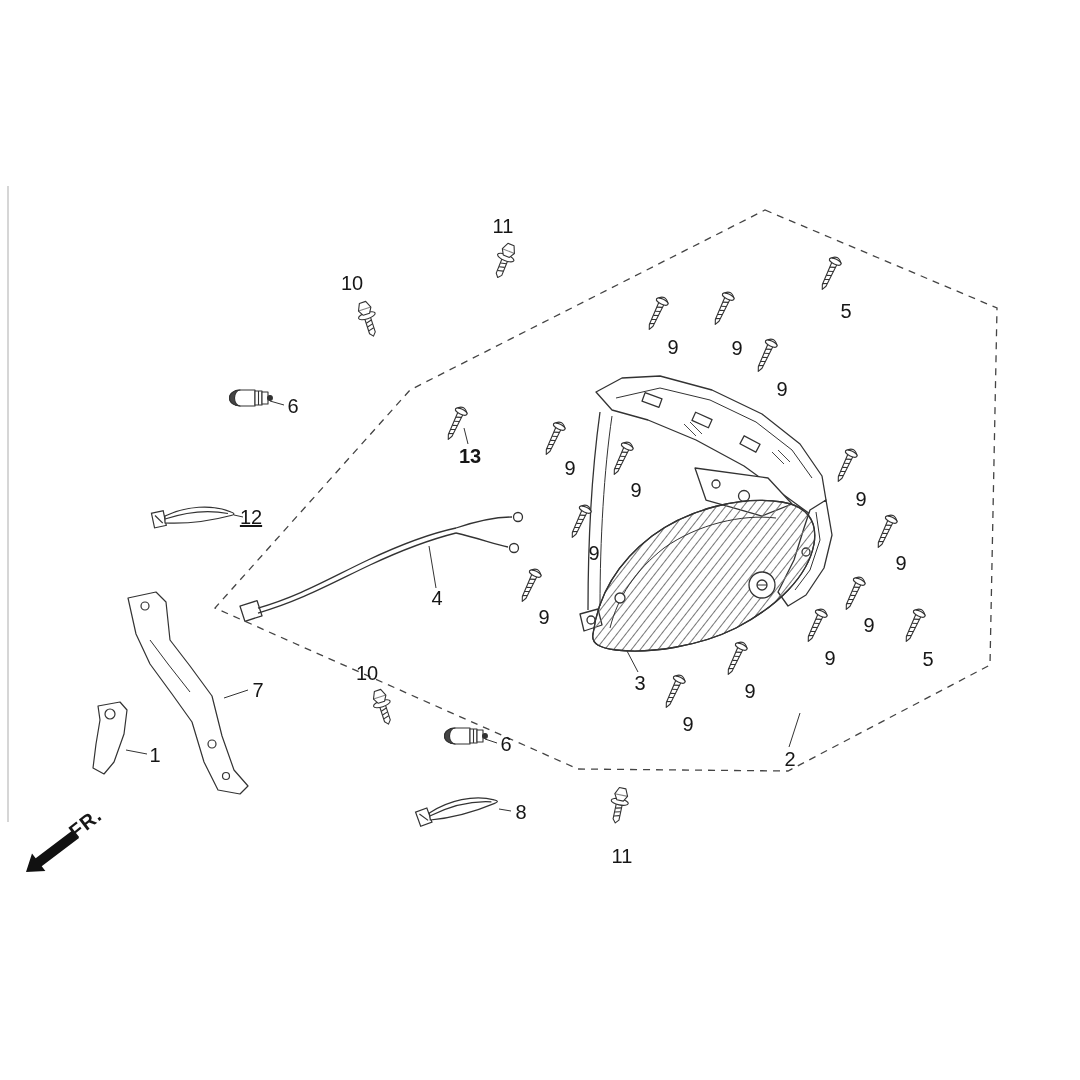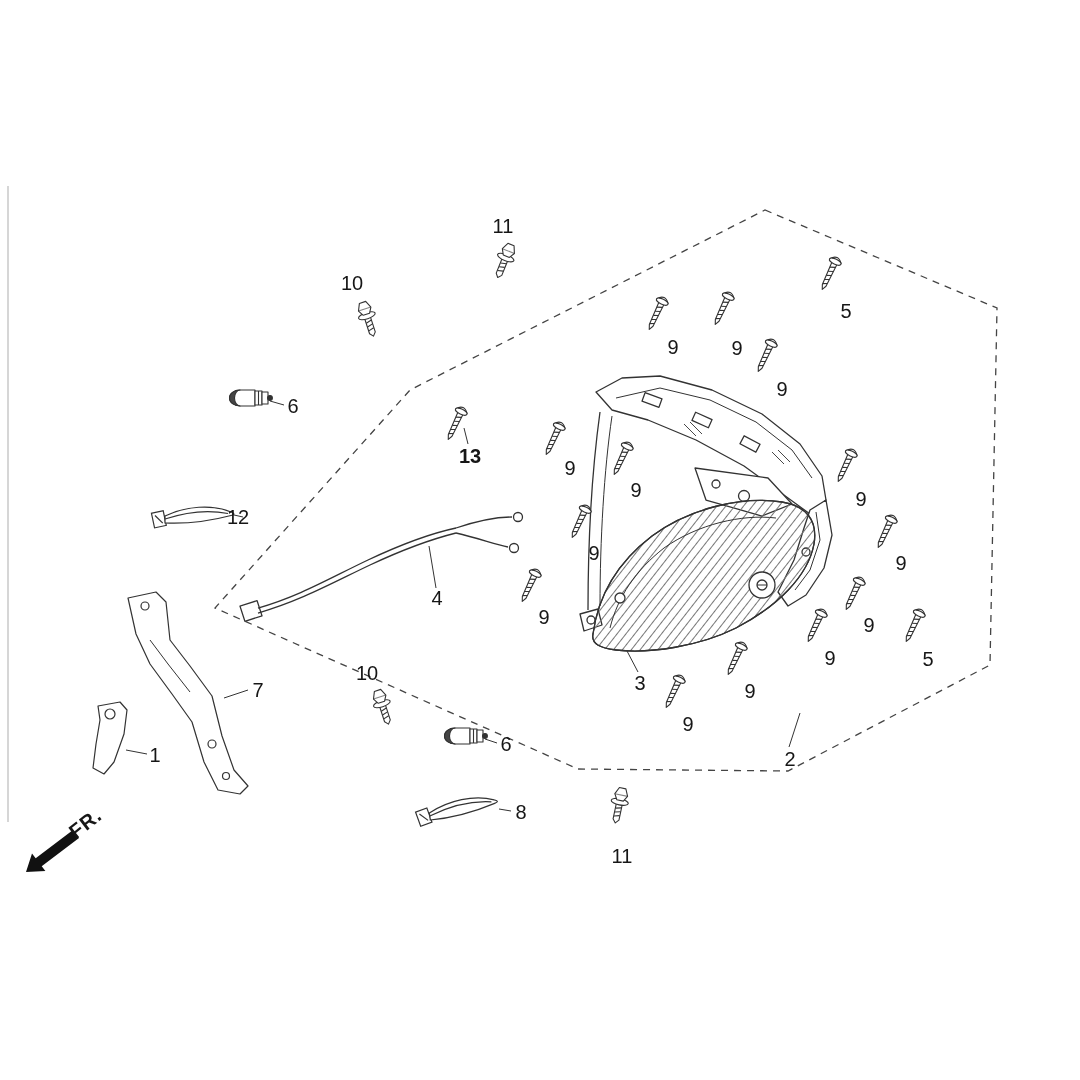--- a/index.html
+++ b/index.html
@@ -201,21 +201,21 @@
       <div class="callout" style="left: 352px; top: 283px;">10</div>
       <div class="callout" style="left: 846px; top: 311px;">5</div>
       <div class="callout" style="left: 673px; top: 347px;">9</div>
       <div class="callout" style="left: 737px; top: 348px;">9</div>
       <div class="callout" style="left: 782px; top: 389px;">9</div>
       <div class="callout" style="left: 293px; top: 406px;">6</div>
       <div class="callout" style="left: 470px; top: 456px; font-weight: bold;">13</div>
       <div class="callout" style="left: 570px; top: 468px;">9</div>
       <div class="callout" style="left: 636px; top: 490px;">9</div>
       <div class="callout" style="left: 861px; top: 499px;">9</div>
-      <div class="callout" style="left: 238px; top: 517px;">12</div>
+      <div class="callout" style="left: 251px; top: 517px; text-decoration: underline;">12</div>
       <div class="callout" style="left: 594px; top: 553px;">9</div>
       <div class="callout" style="left: 901px; top: 563px;">9</div>
       <div class="callout" style="left: 437px; top: 598px;">4</div>
       <div class="callout" style="left: 544px; top: 617px;">9</div>
       <div class="callout" style="left: 869px; top: 625px;">9</div>
       <div class="callout" style="left: 830px; top: 658px;">9</div>
       <div class="callout" style="left: 928px; top: 659px;">5</div>
       <div class="callout" style="left: 367px; top: 673px;">10</div>
       <div class="callout" style="left: 640px; top: 683px;">3</div>
       <div class="callout" style="left: 258px; top: 690px;">7</div>

